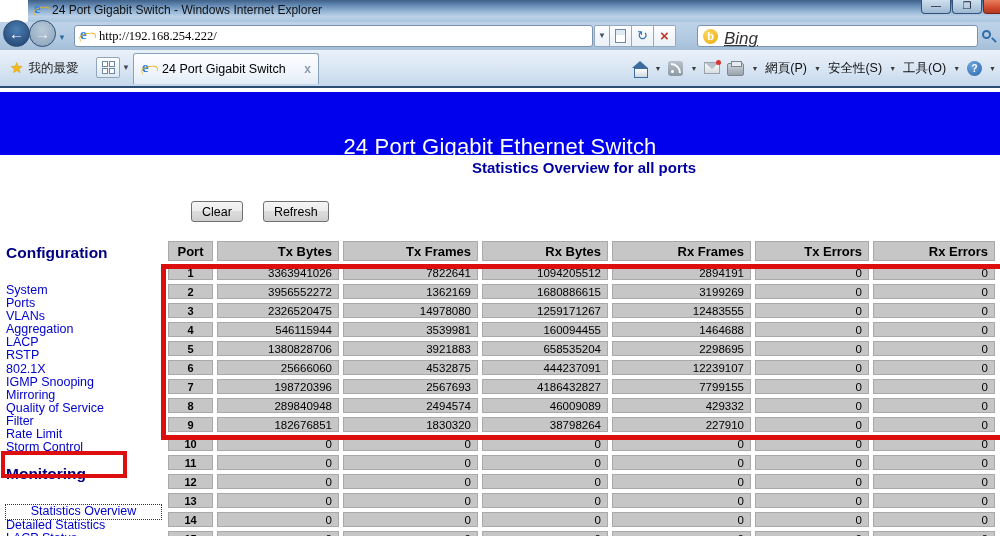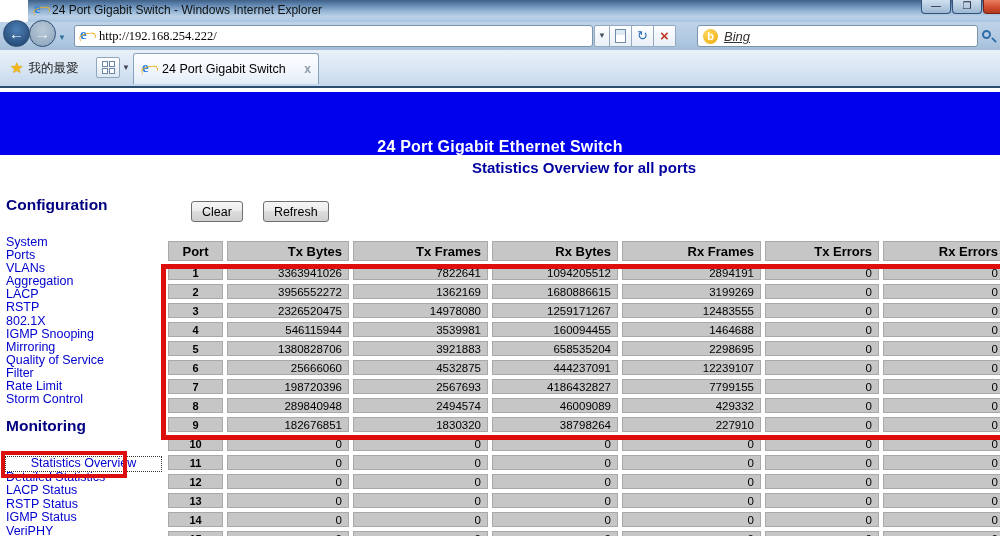--- a/index.html
+++ b/index.html
@@ -35,21 +35,21 @@
   .addr-tool:first-child { border-left:1px solid #94a9bf; border-radius:2px 0 0 2px; width:16px; font-size:8px; color:#456; }
   .addr-tool.stop { border-radius:0 2px 2px 0; color:#c0392b; font-weight:bold; font-size:15px; }
   .addr-tool.refresh { color:#2a6db5; }
   .compat-glyph { display:inline-block; width:11px; height:14px; border:1px solid #6f8aa5; margin-top:3px;
     background:linear-gradient(180deg,#dfeaf4 45%,#fff 45%); }
   .search-box { position:absolute; left:697px; top:3px; width:281px; height:22px; background:#fff;
     border:1px solid #7b94ad; border-radius:3px; }
   .bing-logo { position:absolute; left:5px; top:3px; width:15px; height:15px; border-radius:50%;
     background:radial-gradient(circle at 35% 30%,#ffd95e,#eaa80c); color:#fff; font-weight:bold;
     font-size:11px; line-height:15px; text-align:center; }
-  .bing-text { position:absolute; left:26px; top:3px; font-style:italic; font-size:13px; color:#333;text-decoration:underline; }
+  .bing-text { position:absolute; left:26px; top:3px; font-style:italic; font-size:17px; color:#333;text-decoration:underline; }
   .magnifier { position:absolute; left:982px; top:8px; width:9px; height:9px; border:2px solid #2f6da8; border-radius:50%; }
   .magnifier::after { content:""; position:absolute; left:7px; top:7px; width:6px; height:2px;
     background:#2f6da8; transform:rotate(45deg); }
 
   .tabsbar { position:absolute; left:0; top:50px; width:100%; height:36px;
     background:linear-gradient(180deg,#eaf1f9 0%,#d8e5f3 55%,#c5d8ec 100%); }
   .chrome-bottomline { position:absolute; left:0; top:86px; width:100%; height:2px; background:#2c4d72; }
   .fav-btn { position:absolute; left:4px; top:6px; display:flex; align-items:center; gap:5px;
     font-size:12.5px; color:#1a1a1a; padding:3px 6px; }
   .star { color:#f5b81c; font-size:15px; text-shadow:0 0 1px #b07d00; }
@@ -91,46 +91,46 @@
   .home-icon::before { content:""; position:absolute; left:0; top:-1px; border-left:8px solid transparent;
     border-right:8px solid transparent; border-bottom:7px solid #3d6b9e; }
   .home-icon::after { content:""; position:absolute; left:2px; top:6px; width:12px; height:8px;
     background:linear-gradient(#fdfdfd,#cfd8e0); border:1px solid #3d6b9e; }
   .grid4 { width:13px; height:13px; display:grid; grid-template-columns:6px 6px; gap:1px; }
   .grid4 span { background:#fff; border:1px solid #6c87a3; }
 
   
   .banner { position:absolute; left:0; top:92px; width:1000px; height:63px; background:#0101ee;
     display:flex; align-items:center; justify-content:center; }
-  .banner-title { color:#fff; font-size:16px; font-weight:bold; letter-spacing:0.2px;margin-top:47px; }
+  .banner-title { color:#fff; font-size:22px; font-weight:normal; letter-spacing:0.2px;margin-top:47px; }
   .subtitle { position:absolute; left:170px; top:159px; width:828px; text-align:center;
     color:#0000a0; font-size:15px; font-weight:bold; }
 
   .sidebar { position:absolute; left:6px; top:196px; width:155px; }
-  .side-heading { color:#000080; font-size:15.5px; font-weight:bold; }
+  .side-heading { color:#000080; font-size:15.5px; font-weight:bold;margin-top:48px; }
   .navlist { margin-top:22px; margin-bottom:0; }
   .navlist a { display:block; color:#0000cc; font-size:12.5px; line-height:13.1px; text-decoration:none; cursor:pointer; white-space:nowrap; }
   .navlist.monitor a { line-height:13.5px; }
   .monitor-heading { margin-top:11px; }
   a.selected { outline:1px dotted #333;text-align:center; }
 
   .btnrow { position:absolute; left:168px; top:201px; display:flex; gap:20px;padding-left:23px; }
   .btn { height:21px; padding:0 10px; font-size:12.5px; font-family:"Liberation Sans",sans-serif;
     background:linear-gradient(180deg,#f5f5f5,#ececec 45%,#dddddd 50%,#cfcfcf); border:1px solid #707070;
     border-radius:3px; line-height:18px; }
 
   .table-wrap { position:absolute; left:164px; top:237px; width:850px; }
   table.stats { border-collapse:separate; border-spacing:4px; }
   table.stats th, table.stats td { background:#c6c6c6; border:1px solid #a9a9a9; padding:0 6px;
     font-size:11.5px; white-space:nowrap; overflow:hidden; }
   table.stats th { height:20px; font-size:13px; font-weight:bold; text-align:right; }
   table.stats th.port-h { text-align:center; }
   table.stats td { height:15px; text-align:right; }
   table.stats td.port { text-align:center; font-weight:bold; font-size:11px; }
-  .c-port{width:55px;} .c-txb{width:122px;} .c-txf{width:135px;} .c-rxb{width:126px;}
+  .c-port{width:45px;} .c-txb{width:122px;} .c-txf{width:135px;} .c-rxb{width:126px;}
   .c-rxf{width:139px;} .c-txe{width:114px;} .c-rxe{width:122px;}
 
   
   .anno { position:absolute; border:5px solid #dd0e0e; pointer-events:none; }
   .anno-rows { left:161px; top:264px; width:845px; height:176px; }
   .anno-link { left:1px; top:451px; width:126px; height:27px; border-width:4px; }
 </style>
 </head>
 <body>
 
@@ -180,20 +180,37 @@
         </span>
     </div>
     <div class="qt-chevron">▼</div>
 
     <div class="tab active">
       <span class="ie-e"></span>
       <span>24 Port Gigabit Switch</span>
       <span class="tab-close">x</span>
     </div>
 
+    <div class="cmdbar">
+      <span class="home-icon"></span>
+      <span class="chev">▼</span>
+      <span class="rss-icon"></span>
+      <span class="chev">▼</span>
+      <span class="mail-icon"></span>
+      <span class="print-icon"></span>
+      <span class="chev">▼</span>
+      <span class="cmd-text">網頁(P)</span>
+      <span class="chev">▼</span>
+      <span class="cmd-text">安全性(S)</span>
+      <span class="chev">▼</span>
+      <span class="cmd-text">工具(O)</span>
+      <span class="chev">▼</span>
+      <span class="help-circle">?</span>
+      <span class="chev">▼</span>
+    </div>
   </div>
   <div class="chrome-bottomline"></div>
 </div>
 
 <div class="banner">
   <span class="banner-title">24 Port Gigabit Ethernet Switch</span>
 </div>
 <div class="subtitle">Statistics Overview for all ports</div>
 
 <div class="sidebar">

